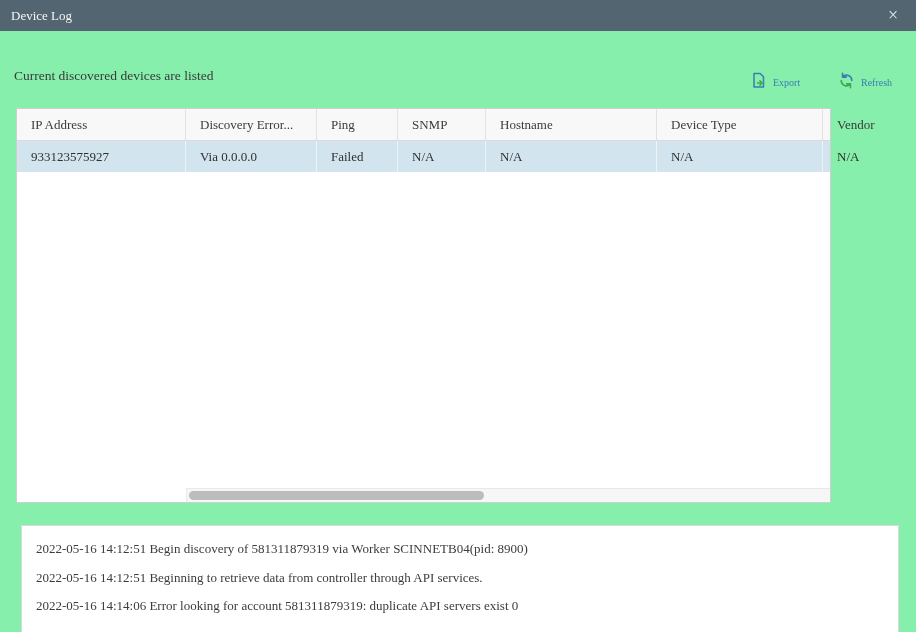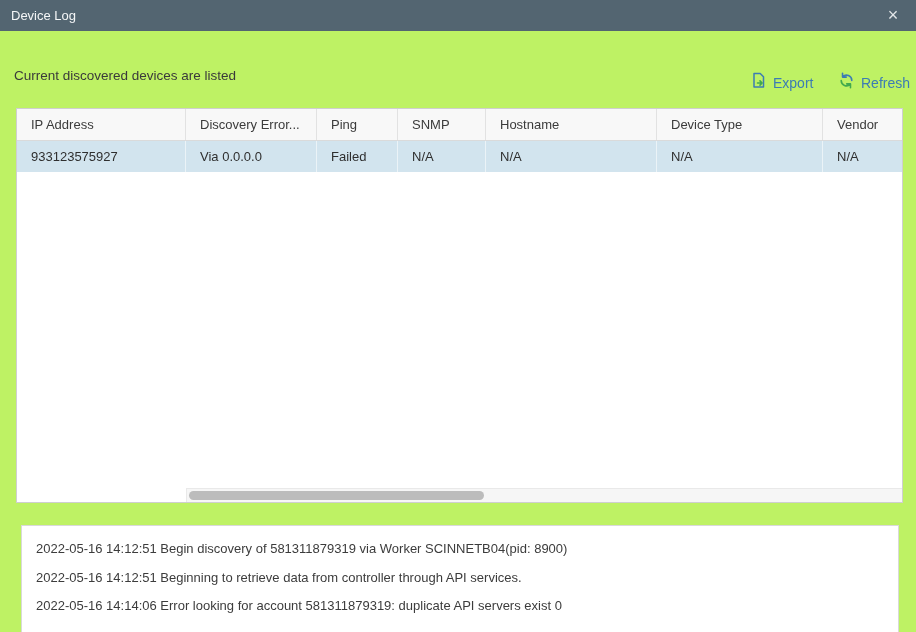--- a/index.html
+++ b/index.html
@@ -1,39 +1,39 @@
 <!DOCTYPE html>
 <html><head>
 <meta charset="utf-8">
 <style>
   html,body{margin:0;padding:0;background:#fff;}
   body{font-family:"Liberation Sans","DejaVu Sans",sans-serif;-webkit-font-smoothing:antialiased;}
-  #app{position:relative;width:916px;height:632px;background:#bef264;overflow:hidden;}
+  #app{position:relative;width:916px;height:632px;background:#86efac;overflow:hidden;font-family:Liberation Serif, serif;}
 
   
   .titlebar{position:absolute;left:0;top:0;width:916px;height:31px;background:#536571;}
   .titlebar .title{position:absolute;left:11px;top:0;line-height:31px;font-size:13px;color:#f4f6f7;}
   .close-btn{position:absolute;right:13px;top:0;width:20px;height:31px;line-height:30px;text-align:center;
              font-size:18px;color:#e3e7e9;cursor:pointer;font-weight:400;}
 
   
   .subtitle{position:absolute;left:14px;top:68px;font-size:13.5px;color:#3a3a3a;}
   .searchbox{position:absolute;left:583px;top:66px;width:155px;height:32px;box-sizing:border-box;
              border:1px solid #c9c9c9;background:#fff;}
   .searchbox input{position:absolute;left:0;top:0;width:122px;height:30px;border:0;outline:none;
              padding:0 0 0 10px;font-size:13.5px;color:#444;font-family:inherit;background:transparent;}
   .searchbox input::placeholder{color:#8f8f8f;font-style:italic;}
   .search-icon{position:absolute;right:7px;top:6px;width:20px;height:20px;cursor:pointer;}
   .toolbtn{position:absolute;top:72px;display:flex;align-items:center;gap:6px;cursor:pointer;}
-  .toolbtn .lbl{font-size:14px;color:#3c7cb4;}
+  .toolbtn .lbl{font-size:10px;color:#3c7cb4;}
   .export-btn{left:751px;}
   .refresh-btn{left:838px;}
 
   
-  .grid{position:absolute;left:16px;top:108px;width:887px;height:395px;box-sizing:border-box;
+  .grid{position:absolute;left:16px;top:108px;width:815px;height:395px;box-sizing:border-box;
         border:1px solid #cfcfcf;background:#fff;}
   .gridrow{display:flex;width:100%;box-sizing:border-box;}
   .gridhead{height:32px;background:#f8f8f8;border-bottom:1px solid #dadada;}
   .gridhead .cell{font-size:13px;color:#3b3b3b;border-right:1px solid #e2e2e2;}
   .gridhead .cell:last-child{border-right:0;}
   .datarow{height:31px;background:#d2e4ee;cursor:pointer;}
   .datarow .cell{font-size:13px;color:#2f2f2f;border-right:1px solid rgba(255,255,255,0.55);}
   .datarow .cell:last-child{border-right:0;}
   .cell{box-sizing:border-box;padding-left:14px;display:flex;align-items:center;overflow:hidden;
         white-space:nowrap;text-overflow:ellipsis;flex:none;}

